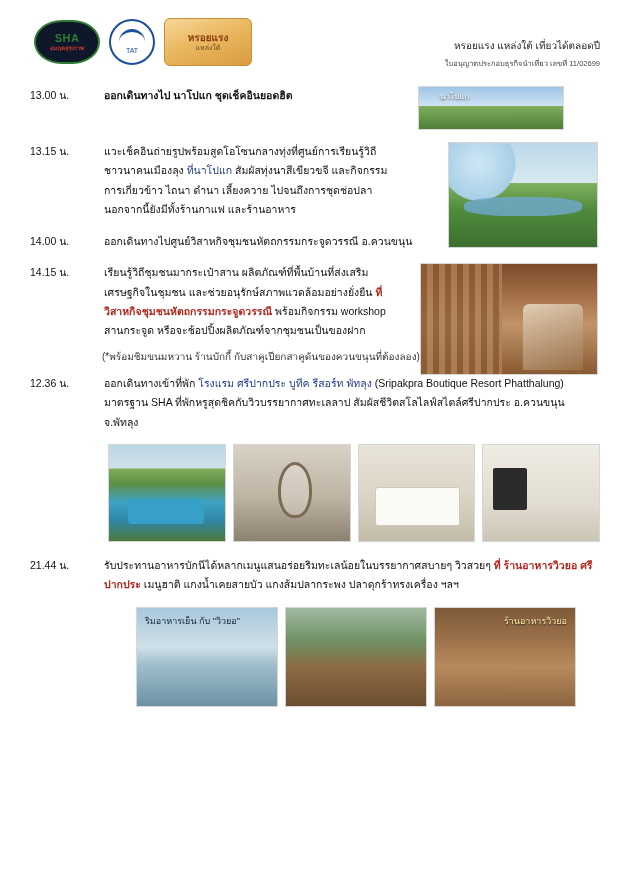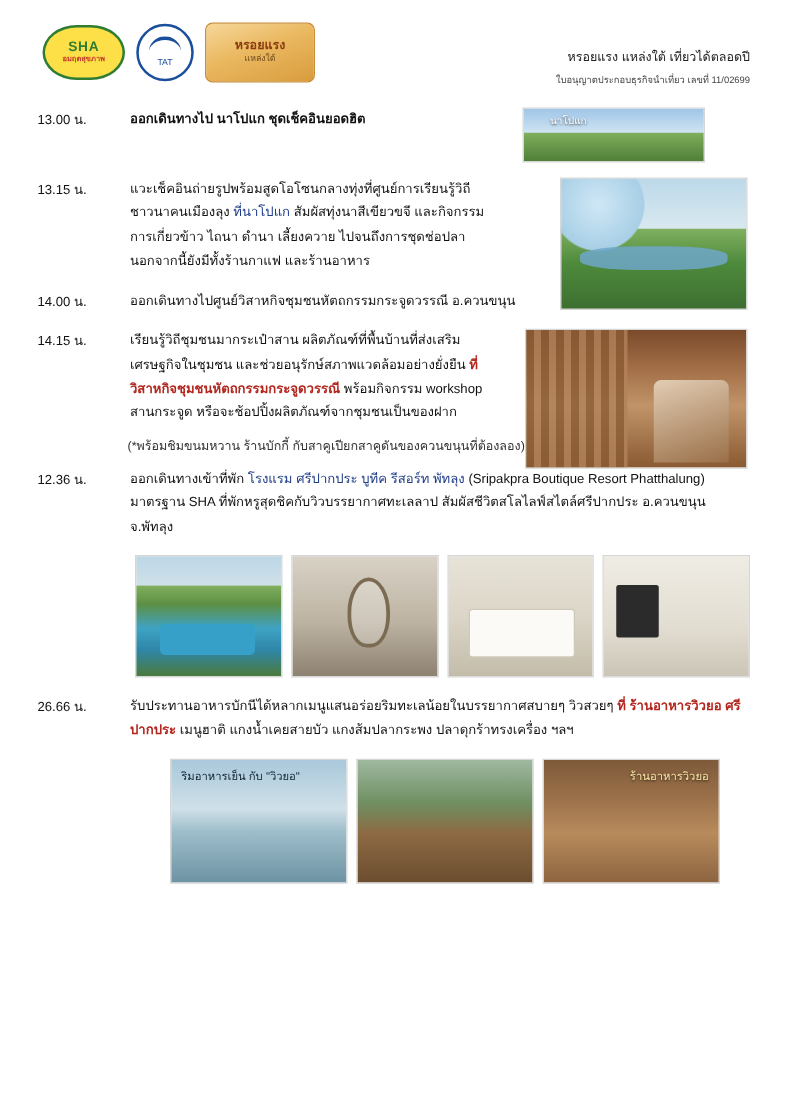--- a/index.html
+++ b/index.html
@@ -39,21 +39,21 @@
   .logo {
     position: relative;
     display: flex;
     align-items: center;
     justify-content: center;
   }
   .logo-sha {
     width: 62px; height: 40px;
     border: 2px solid #2f7d32;
     border-radius: 50% / 60%;
-    background: #fde047;
+    background: #0f172a;
     font-size: 9px;
     color: #2f7d32;
     font-weight: bold;
     flex-direction: column;
     line-height: 1.05;
     text-align: left;
   }
   .logo-sha .sha-top { font-size: 11px; letter-spacing: .5px; }
   .logo-sha .sha-bot { font-size: 6px; color:#c0392b; }
   .logo-blue {
@@ -79,21 +79,20 @@
     border-radius: 6px;
     background: linear-gradient(160deg,#f6d79a 0%, #eab860 45%, #d99c3e 100%);
     color: #8a3b12;
     font-size: 10px;
     font-weight: bold;
     text-align: center;
     line-height: 1.15;
     border: 1px solid #c98e38;
     flex-direction: column;
     position: relative;
-    font-family: Liberation Mono, monospace;
   }
   .logo-brand .lb-sub {
     font-size: 7px;
     color: #6d4b1d;
     font-weight: normal;
   }
   .head-right {
     text-align: right;
     padding-top: 20px;
   }
@@ -340,21 +339,21 @@
     </div>
 
     <div class="strip">
       <div class="photo ph-pool"></div>
       <div class="photo ph-swing"></div>
       <div class="photo ph-bed"></div>
       <div class="photo ph-room"></div>
     </div>
 
     <div class="row">
-      <div class="time">26.66 น.</div>
+      <div class="time">21.44 น.</div>
       <div class="body-col">
         <span>รับประทานอาหารบักนีได้หลากเมนูแสนอร่อยริมทะเลน้อยในบรรยากาศสบายๆ วิวสวยๆ </span><span class="b-red">ที่ ร้านอาหารวิวยอ ศรีปากประ</span><span> เมนูฮาติ แกงน้ำเคยสายบัว แกงส้มปลากระพง ปลาดุกร้าทรงเครื่อง ฯลฯ</span>
       </div>
     </div>
 
     <div class="strip2">
       <div class="photo ph-sunset">
         <span class="cap">ริมอาหารเย็น กับ "วิวยอ"</span>
       </div>
       <div class="photo ph-terrace"></div>

